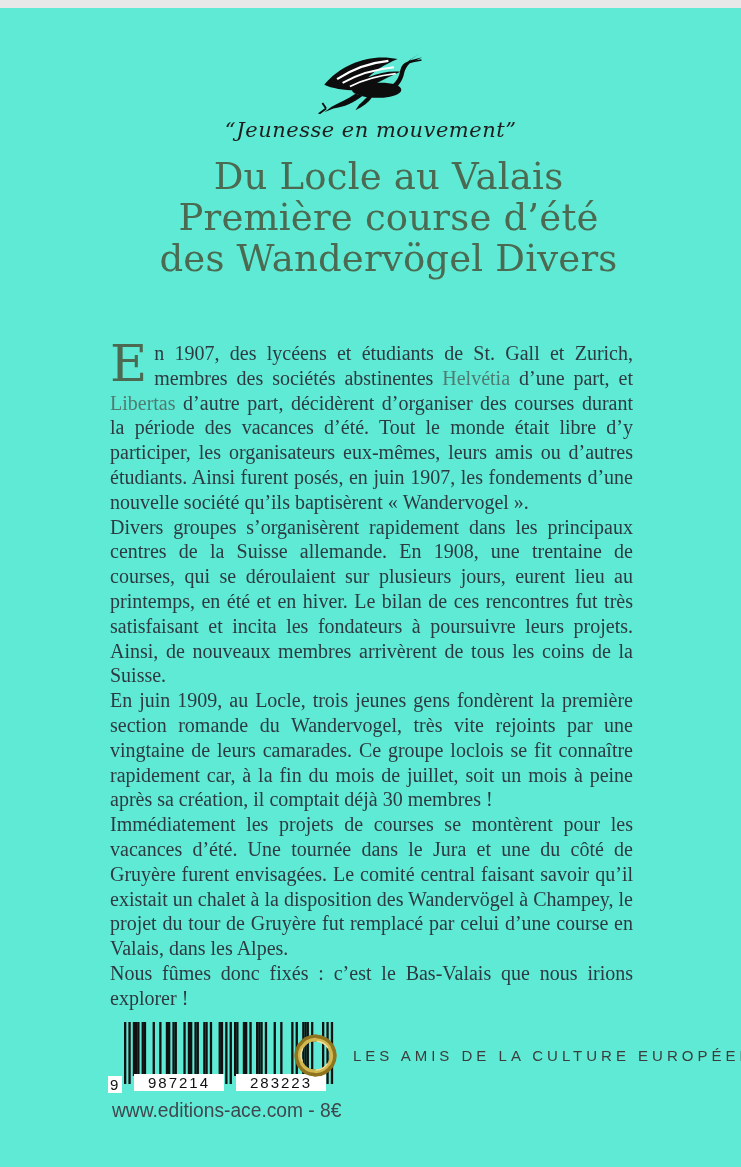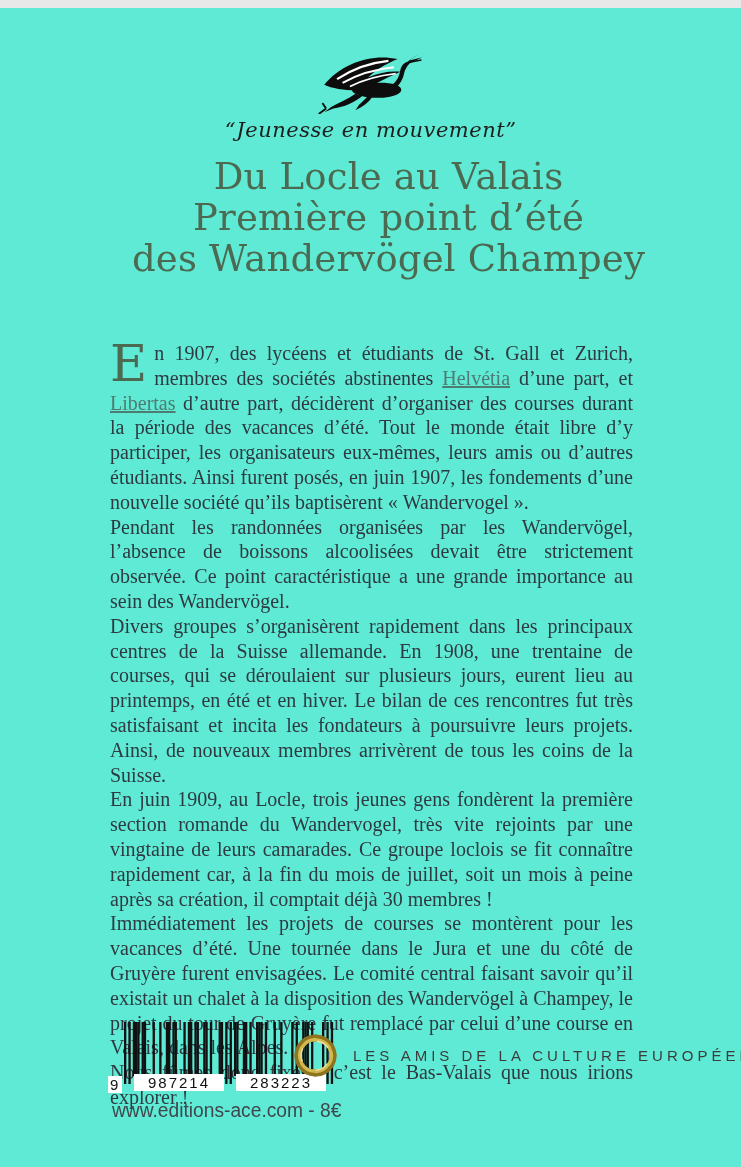--- a/index.html
+++ b/index.html
@@ -23,21 +23,21 @@
   }
   .body-text{
     position:absolute; top:333px; left:110px; width:523px;
     font-size:20px; line-height:24.8px; text-align:justify;
   }
   .body-text p{margin:0; padding:0;}
   .dropcap{
     float:left; font-family:"DejaVu Serif", serif; color:var(--green);
     font-size:51px; line-height:41px; padding:2px 7px 0 0;
   }
-  .accent{color:var(--accent);text-decoration:underline;}
+  .accent{color:var(--accent);}
   
   .barcode{position:absolute; left:110px; top:1014px; width:232px; height:80px;}
   .barcode svg{position:absolute; left:0; top:0;}
   .bc-digits span{
     position:absolute; top:52px; font-family:"Liberation Sans", sans-serif;
     font-size:15px; letter-spacing:2px; color:#111; background:#fff; padding:0 2px;
     text-align:center;
   }
   .bc-d9{left:-2px; top:54px !important; letter-spacing:0;}
   .bc-g1{left:24px; width:86px;}
@@ -69,28 +69,27 @@
         <path d="M88 40 C94 36 96 30 97 24 C98 19 101 16 105 15 L118 6 L106 14 L121 10 L107 17 C104 20 102 24 101 28 C100 34 96 40 92 44 Z"></path>
         <path d="M104 16 L120 13" stroke="#0d0d0d" stroke-width="1.6" fill="none"></path>
         <path d="M56 52 C46 60 36 64 24 66 L14 70 L22 64 C30 60 40 56 48 50 Z"></path>
         <path d="M66 54 C62 60 56 64 48 68 L52 62 C56 58 60 54 62 52 Z"></path>
         <path d="M16 66 L8 72 M16 66 L12 60" stroke="#0d0d0d" stroke-width="2" fill="none"></path>
       </g>
     </svg>
     <div class="motto">“Jeunesse en mouvement”</div>
     <h1 class="title">
         <div>Du Locle au Valais</div>
-        <div>Première point d’été</div>
-        <div>des Wandervögel Champey</div>
+        <div>Première course d’été</div>
+        <div>des Wandervögel Divers</div>
       </h1>
   </div>
 
   <div class="body-text" id="body-text">
       <p><span class="dropcap">E</span><span>n 1907, des lycéens et étudiants de St. Gall et Zurich, membres des sociétés abstinentes </span><span class="accent">Helvétia</span><span> d’une part, et </span><span class="accent">Libertas</span><span> d’autre part, décidèrent d’organiser des courses durant la période des vacances d’été. Tout le monde était libre d’y participer, les organisateurs eux-mêmes, leurs amis ou d’autres étudiants. Ainsi furent posés, en juin 1907, les fondements d’une nouvelle société qu’ils baptisèrent «&nbsp;Wandervogel&nbsp;».</span></p>
-      <p><span>Pendant les randonnées organisées par les Wandervögel, l’absence de boissons alcoolisées devait être strictement observée. Ce point caractéristique a une grande importance au sein des Wandervögel.</span></p>
       <p><span>Divers groupes s’organisèrent rapidement dans les principaux centres de la Suisse allemande. En 1908, une trentaine de courses, qui se déroulaient sur plusieurs jours, eurent lieu au printemps, en été et en hiver. Le bilan de ces rencontres fut très satisfaisant et incita les fondateurs à poursuivre leurs projets. Ainsi, de nouveaux membres arrivèrent de tous les coins de la Suisse.</span></p>
       <p><span>En juin 1909, au Locle, trois jeunes gens fondèrent la première section romande du Wandervogel, très vite rejoints par une vingtaine de leurs camarades. Ce groupe loclois se fit connaître rapidement car, à la fin du mois de juillet, soit un mois à peine après sa création, il comptait déjà 30 membres !</span></p>
       <p><span>Immédiatement les projets de courses se montèrent pour les vacances d’été. Une tournée dans le Jura et une du côté de Gruyère furent envisagées. Le comité central faisant savoir qu’il existait un chalet à la disposition des Wandervögel à Champey, le projet du tour de Gruyère fut remplacé par celui d’une course en Valais, dans les Alpes.</span></p>
       <p><span>Nous fûmes donc fixés : c’est le Bas-Valais que nous irions explorer !</span></p>
     </div>
 
   <div class="barcode">
     <svg id="barcode-bars" width="232" height="66" viewBox="0 0 232 66" aria-hidden="true">
         <rect x="14.00" y="0" width="2.32" height="62" fill="#111"></rect>
         <rect x="18.40" y="0" width="2.32" height="62" fill="#111"></rect>

